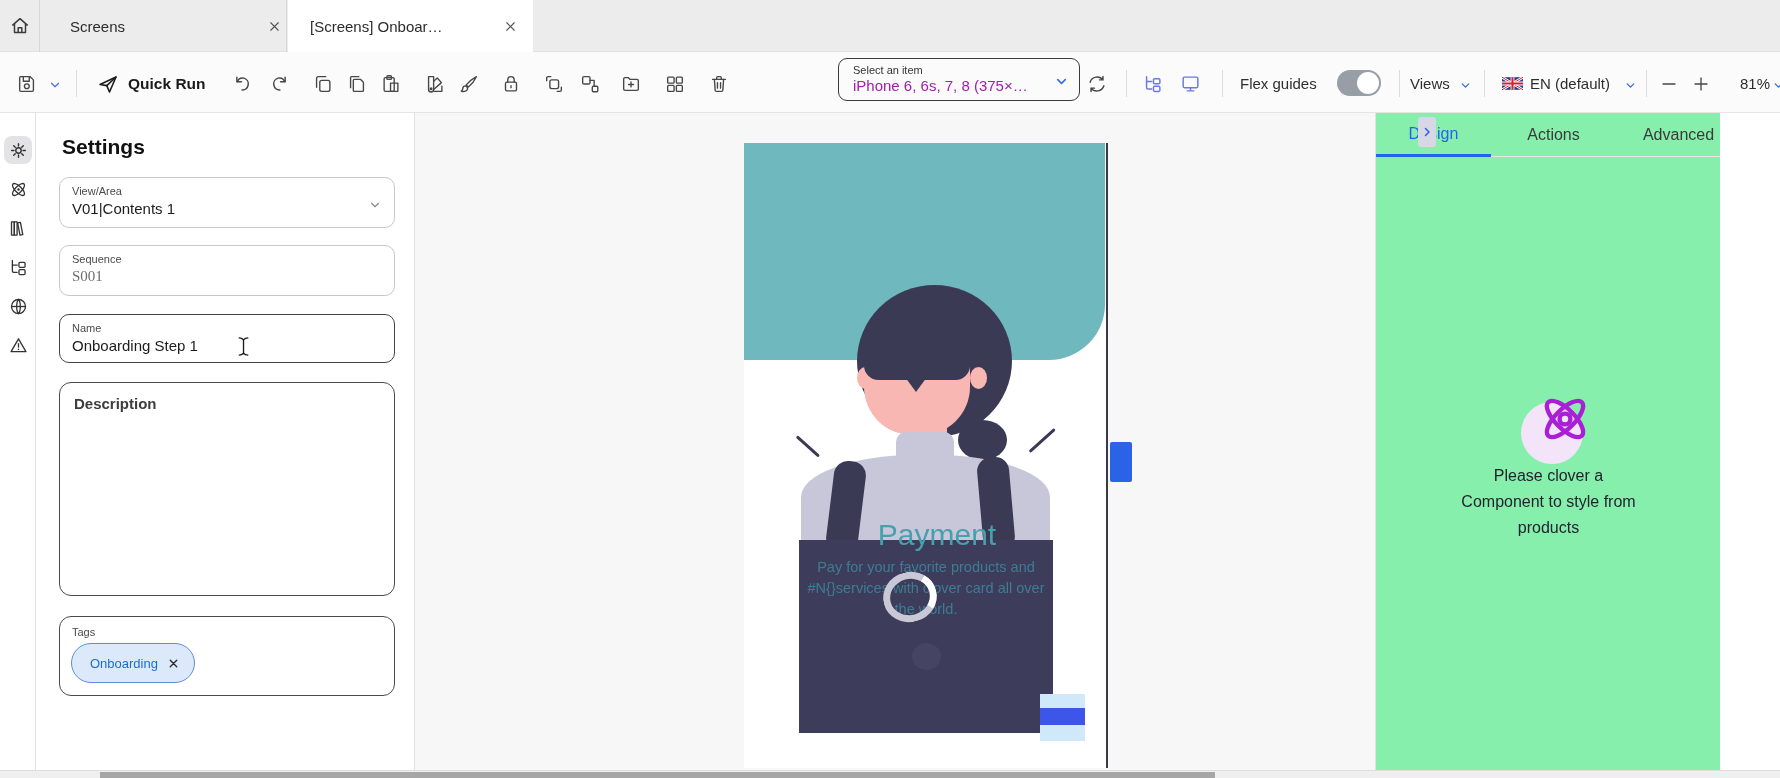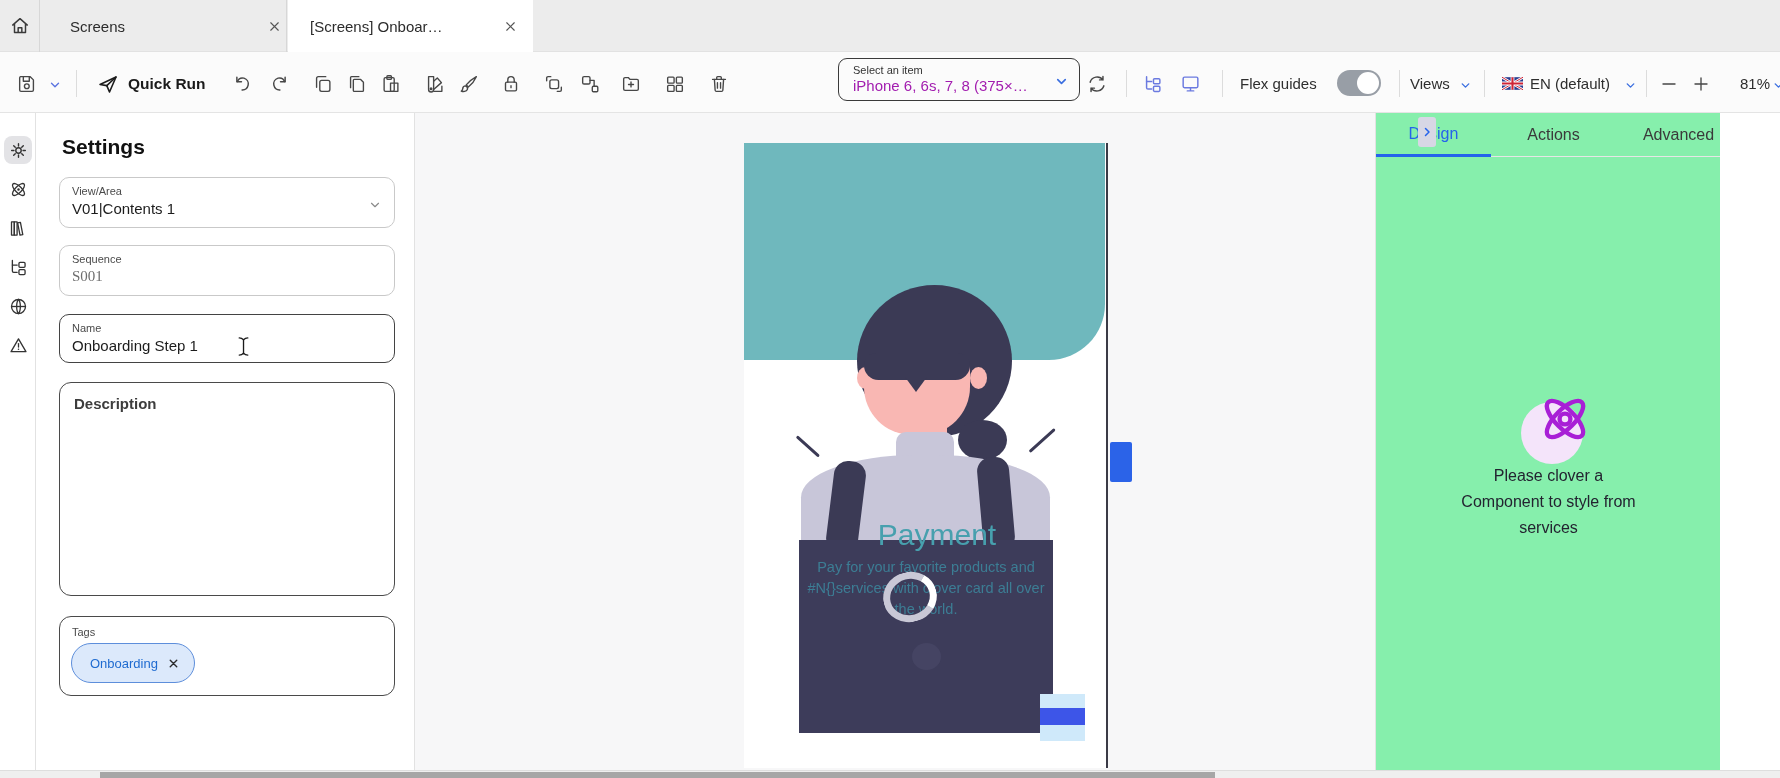--- a/index.html
+++ b/index.html
@@ -467,21 +467,21 @@
     <div class="atom-big">
       <svg width="62" height="62" viewBox="0 0 24 24" fill="none" stroke="currentColor" stroke-width="1.7">
           <ellipse cx="12" cy="12" rx="9.2" ry="3.7" transform="rotate(45 12 12)"></ellipse>
           <ellipse cx="12" cy="12" rx="9.2" ry="3.7" transform="rotate(-45 12 12)"></ellipse>
           <circle cx="12" cy="12" r="2.1"></circle>
         </svg>
     </div>
     <div class="empty-text">
       <div>Please clover a</div>
       <div>Component to style from</div>
-      <div>services</div>
+      <div>products</div>
     </div>
   </div>
 
   <div class="hscroll">
     <div class="hthumb"></div>
   </div>
 
   <div class="ibeam">
     <svg width="16" height="21" viewBox="0 0 16 22" fill="none" stroke="currentColor" stroke-width="1.4" stroke-linecap="round">
         <path d="M3 2 C5 2 6.3 2.7 7.5 4 C8.7 2.7 10 2 12 2"></path>

